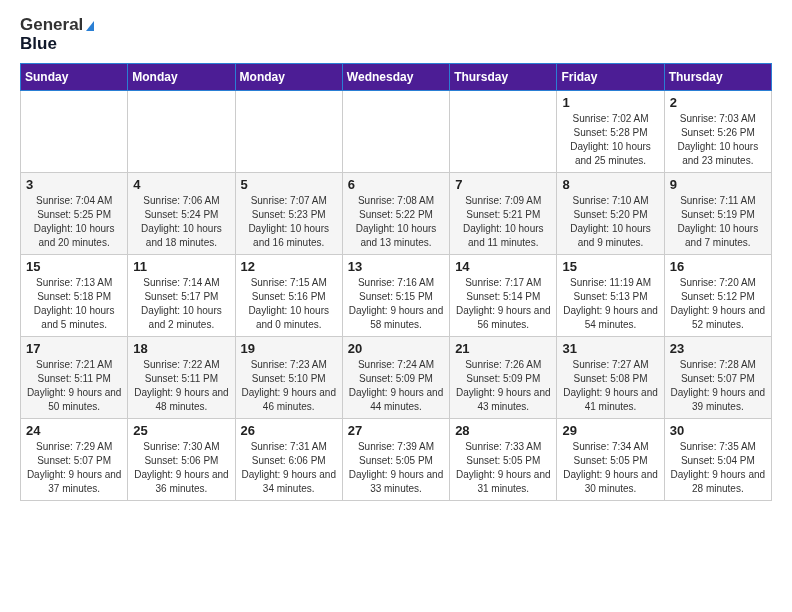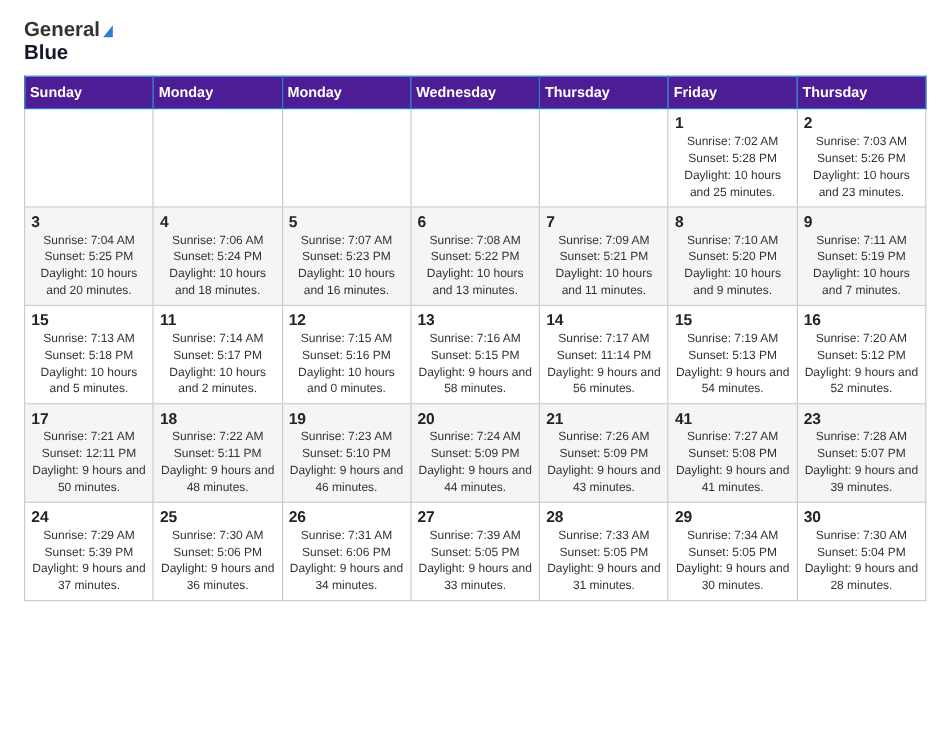--- a/index.html
+++ b/index.html
@@ -197,41 +197,41 @@
           </td>
           <td>
             <span class="day-number">13</span>
             <div class="day-info">Sunrise: 7:16 AM
 Sunset: 5:15 PM
 Daylight: 9 hours and 58 minutes.</div>
           </td>
           <td>
             <span class="day-number">14</span>
             <div class="day-info">Sunrise: 7:17 AM
-Sunset: 11:14 PM
+Sunset: 5:14 PM
 Daylight: 9 hours and 56 minutes.</div>
           </td>
           <td>
             <span class="day-number">15</span>
-            <div class="day-info">Sunrise: 7:19 AM
+            <div class="day-info">Sunrise: 11:19 AM
 Sunset: 5:13 PM
 Daylight: 9 hours and 54 minutes.</div>
           </td>
           <td>
             <span class="day-number">16</span>
             <div class="day-info">Sunrise: 7:20 AM
 Sunset: 5:12 PM
 Daylight: 9 hours and 52 minutes.</div>
           </td>
         </tr>
         <tr>
           <td>
             <span class="day-number">17</span>
             <div class="day-info">Sunrise: 7:21 AM
-Sunset: 12:11 PM
+Sunset: 5:11 PM
 Daylight: 9 hours and 50 minutes.</div>
           </td>
           <td>
             <span class="day-number">18</span>
             <div class="day-info">Sunrise: 7:22 AM
 Sunset: 5:11 PM
 Daylight: 9 hours and 48 minutes.</div>
           </td>
           <td>
             <span class="day-number">19</span>
@@ -245,37 +245,37 @@
 Sunset: 5:09 PM
 Daylight: 9 hours and 44 minutes.</div>
           </td>
           <td>
             <span class="day-number">21</span>
             <div class="day-info">Sunrise: 7:26 AM
 Sunset: 5:09 PM
 Daylight: 9 hours and 43 minutes.</div>
           </td>
           <td>
-            <span class="day-number">41</span>
+            <span class="day-number">31</span>
             <div class="day-info">Sunrise: 7:27 AM
 Sunset: 5:08 PM
 Daylight: 9 hours and 41 minutes.</div>
           </td>
           <td>
             <span class="day-number">23</span>
             <div class="day-info">Sunrise: 7:28 AM
 Sunset: 5:07 PM
 Daylight: 9 hours and 39 minutes.</div>
           </td>
         </tr>
         <tr>
           <td>
             <span class="day-number">24</span>
             <div class="day-info">Sunrise: 7:29 AM
-Sunset: 5:39 PM
+Sunset: 5:07 PM
 Daylight: 9 hours and 37 minutes.</div>
           </td>
           <td>
             <span class="day-number">25</span>
             <div class="day-info">Sunrise: 7:30 AM
 Sunset: 5:06 PM
 Daylight: 9 hours and 36 minutes.</div>
           </td>
           <td>
             <span class="day-number">26</span>
@@ -296,20 +296,20 @@
 Daylight: 9 hours and 31 minutes.</div>
           </td>
           <td>
             <span class="day-number">29</span>
             <div class="day-info">Sunrise: 7:34 AM
 Sunset: 5:05 PM
 Daylight: 9 hours and 30 minutes.</div>
           </td>
           <td>
             <span class="day-number">30</span>
-            <div class="day-info">Sunrise: 7:30 AM
+            <div class="day-info">Sunrise: 7:35 AM
 Sunset: 5:04 PM
 Daylight: 9 hours and 28 minutes.</div>
           </td>
         </tr>
       </tbody>
   </table>
 </div>
 
 </body></html>

